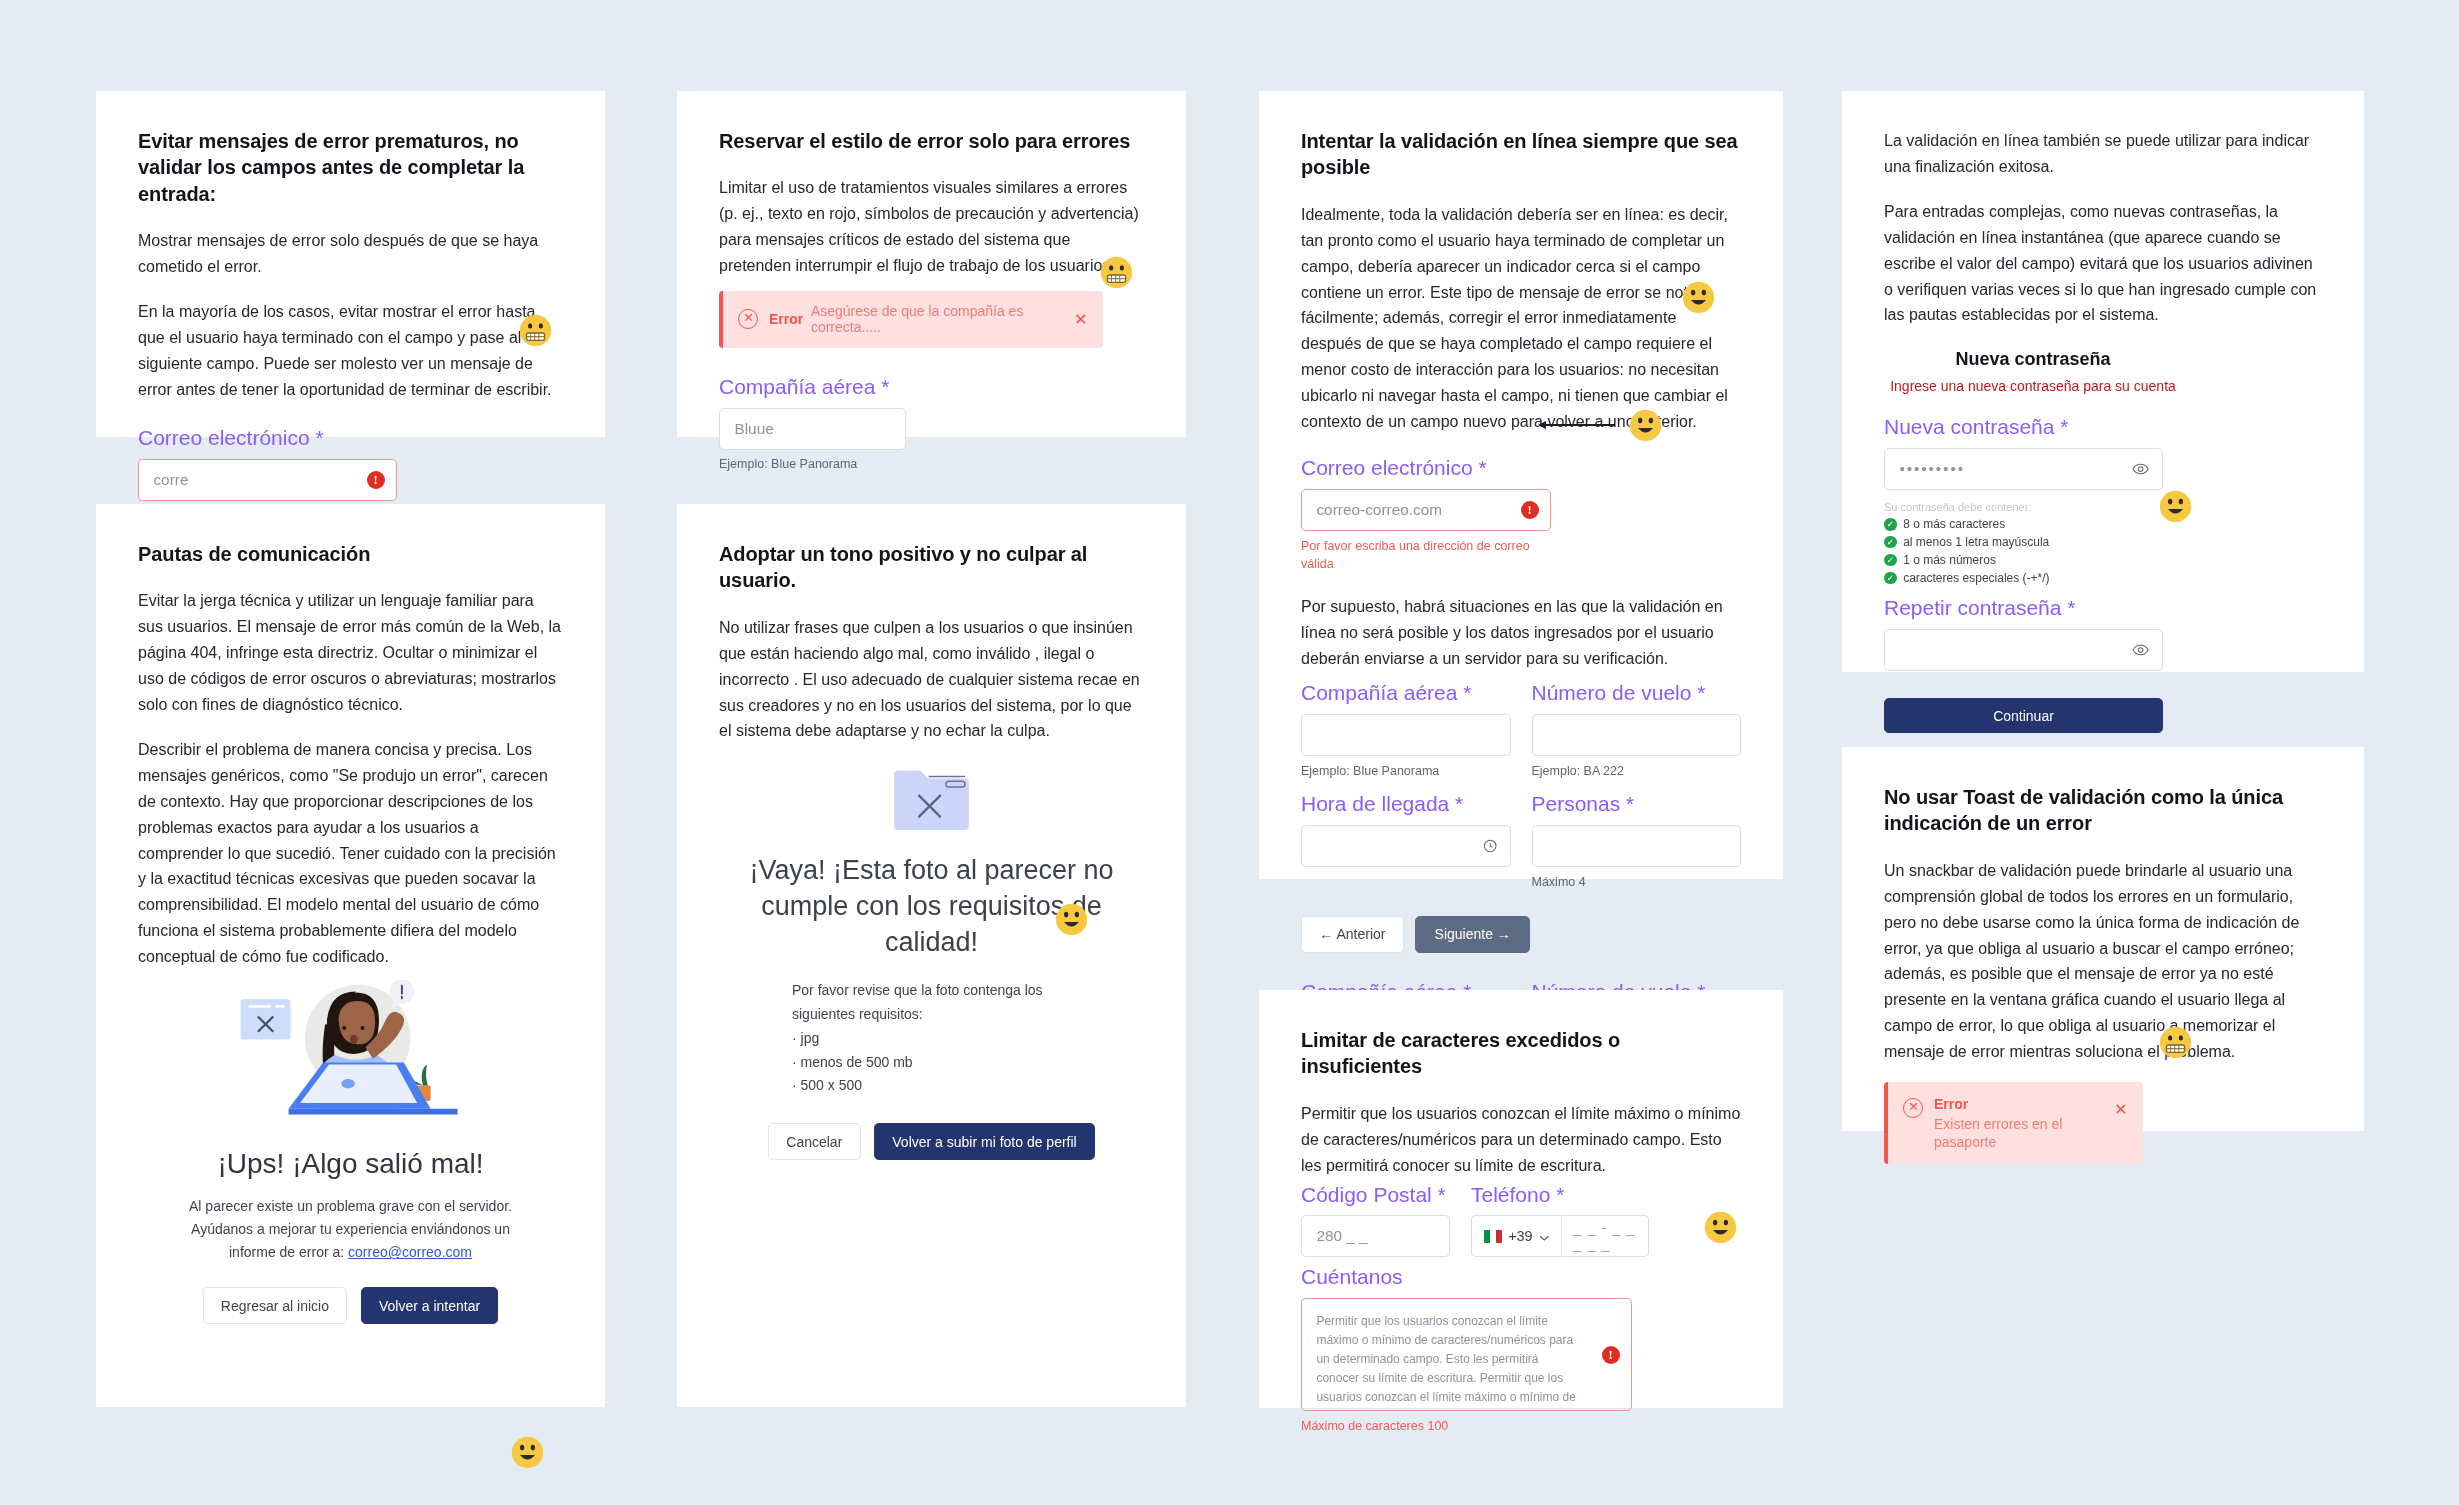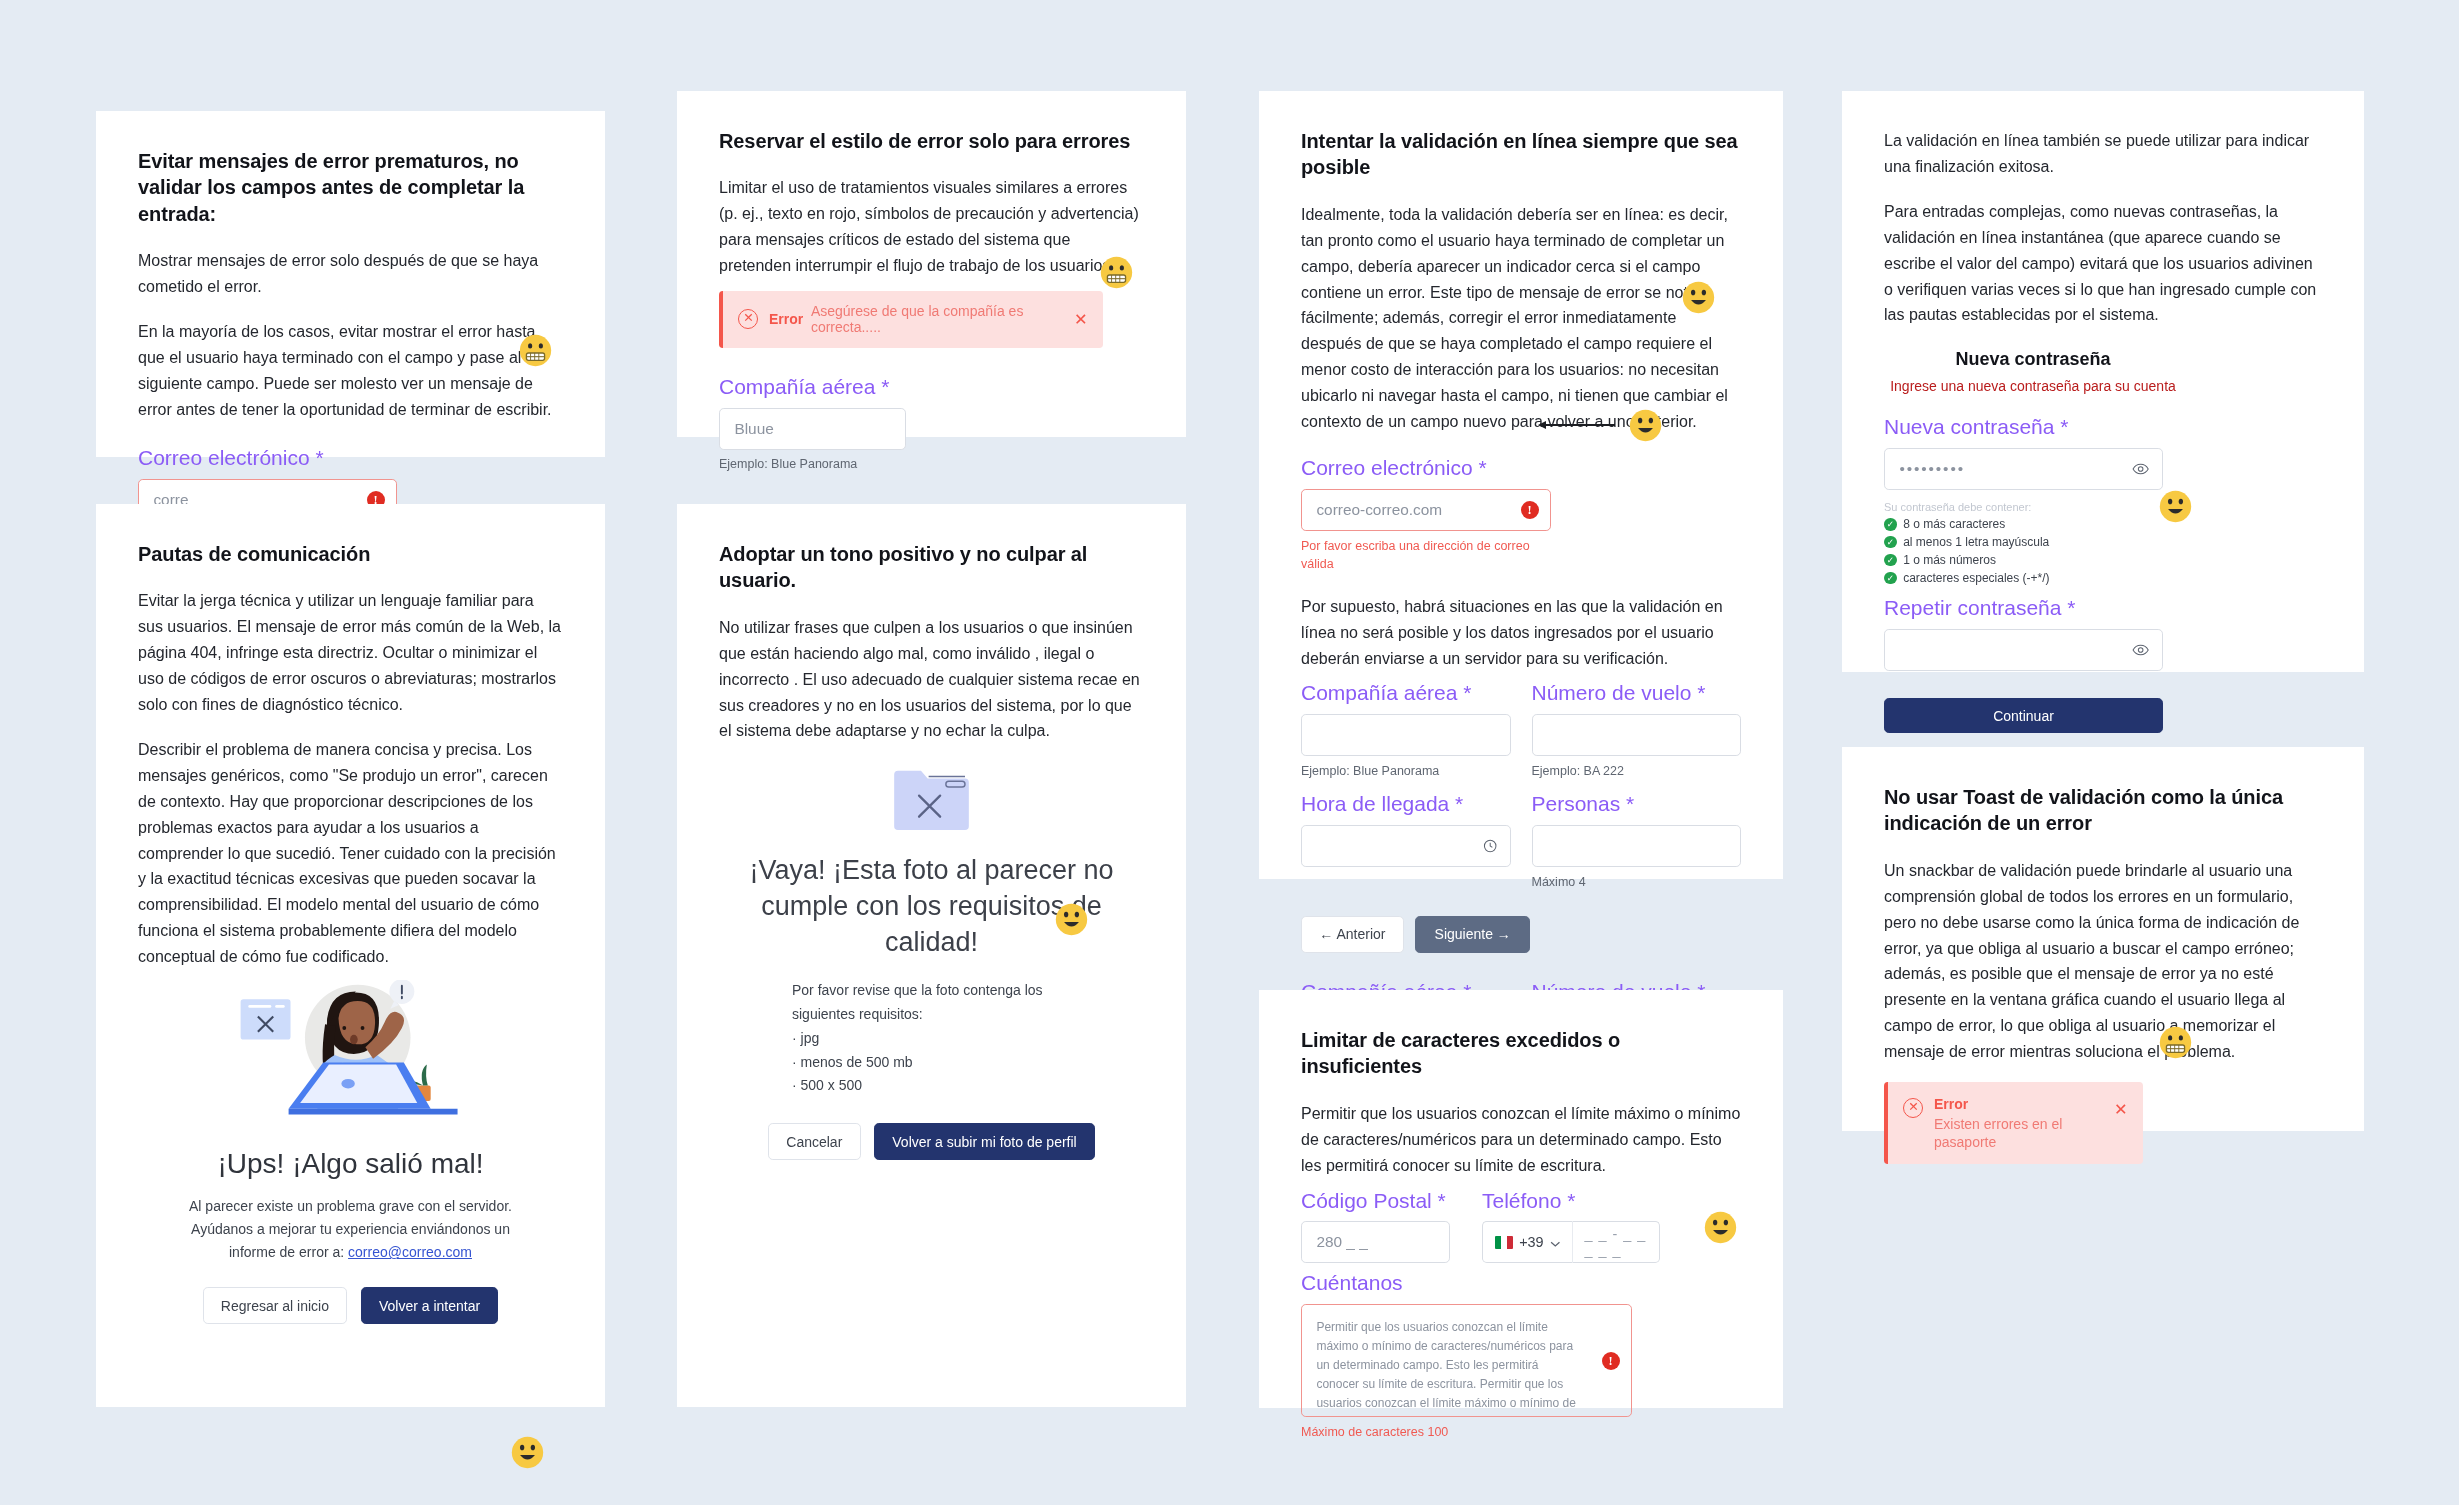--- a/index.html
+++ b/index.html
@@ -143,21 +143,21 @@
     padding: 0 11px; font-size: 14.4px; color: #9aa1ad; letter-spacing: 1px;
   }
   .flag-it { width: 18px; height: 13.4px; display: flex; border-radius: 1px; overflow: hidden; }
   .flag-it i { flex: 1; display: block; }
 </style>
 </head>
 <body>
 
 <div class="canvas">
 
-  <div class="card" style="left:96px; top:91px; width:509px; height:346px;margin-top:20px;">
+  <div class="card" style="left:96px; top:91px; width:509px; height:346px;">
     <h2 class="card-title">Evitar mensajes de error prematuros, no validar los campos antes de completar la entrada:</h2>
     <p class="body-text">Mostrar mensajes de error solo después de que se haya cometido el error.</p>
     <p class="body-text">En la mayoría de los casos, evitar mostrar el error hasta que el usuario haya terminado con el campo y pase al siguiente campo. Puede ser molesto ver un mensaje de error antes de tener la oportunidad de terminar de escribir.</p>
     <div class="field" style="width:259px; margin-top:21px;">
       <span class="field-label">Correo electrónico  *</span>
       <div class="input-wrap">
         <div class="input-box err">
           <span class="ph">corre</span>
         </div>
         <span class="err-icon">!</span>
@@ -510,21 +510,21 @@
           <ellipse cx="26.5" cy="14" rx="2.6" ry="3.4" fill="#2b2b2b"></ellipse>
           <path d="M11 23 Q20 34 29 23 Z" fill="#2b2b2b"></path>
         </svg>
     </div>
   </div>
 
   <div class="card" style="left:1259px; top:990px; width:524px; height:418px;">
     <h2 class="card-title">Limitar de caracteres excedidos o insuficientes</h2>
     <p class="body-text">Permitir que los usuarios conozcan el límite máximo o mínimo de caracteres/numéricos para un determinado campo. Esto les permitirá conocer su límite de escritura.</p>
 
-    <div style="display:flex; gap:32px; margin-top:8px;">
+    <div style="display:flex; gap:21px; margin-top:2px;">
       <div style="width:149px;">
         <span class="field-label">Código Postal *</span>
         <div class="input-wrap">
           <div class="input-box">
               <span class="ph">280 _ _</span>
             </div>
         </div>
       </div>
       <div style="width:178px;">
         <span class="field-label">Teléfono *</span>

